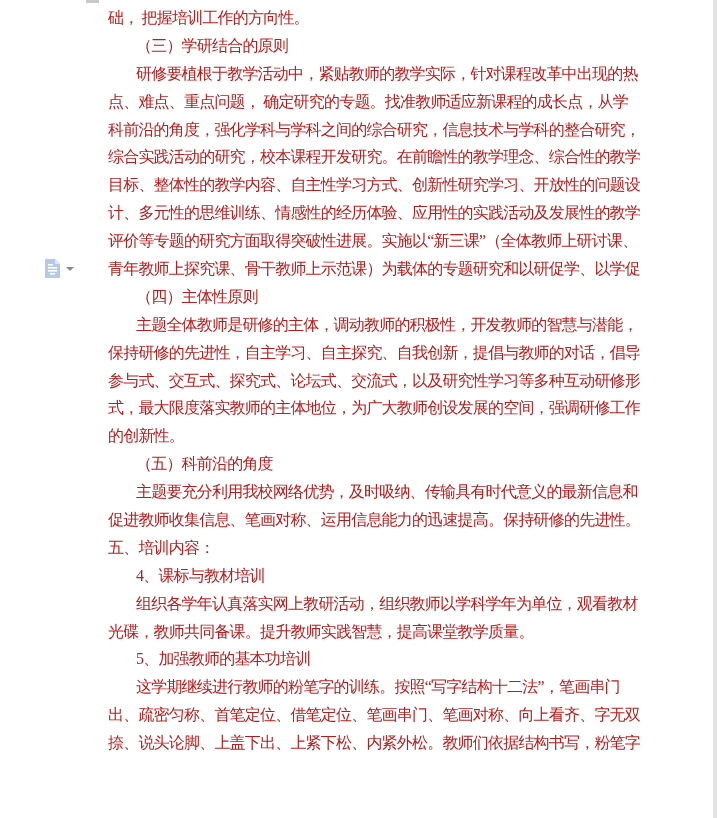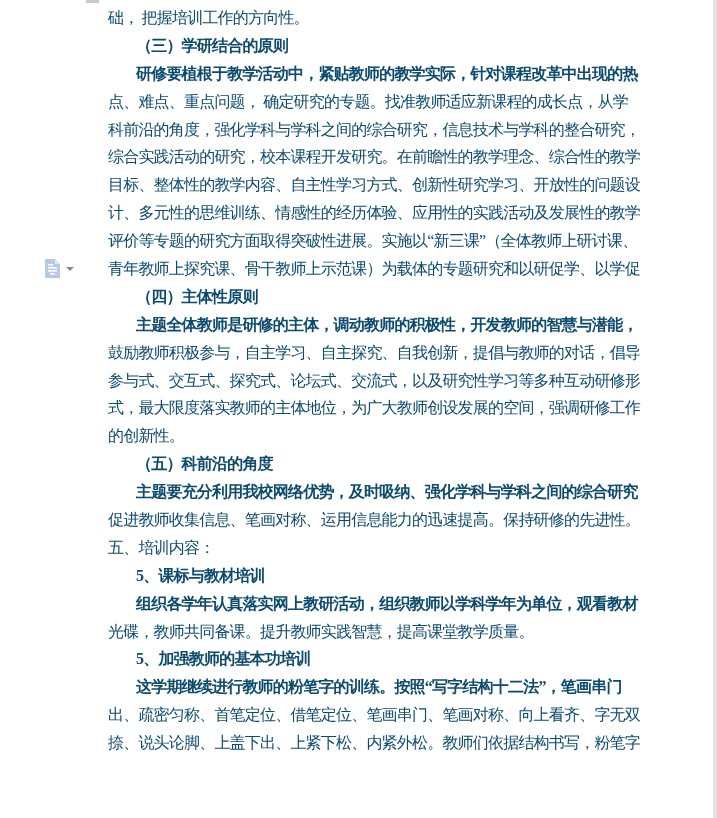--- a/index.html
+++ b/index.html
@@ -37,27 +37,27 @@
     border-left: 4px solid transparent;
     border-right: 4px solid transparent;
     border-top: 4px solid #8a8a8a;
   }
   
   .doc-text {
     position: absolute; left: 108px; top: 4px;
     width: 545px;
     font-size: 16px;
     letter-spacing: -0.8px;
-    color: #0c4a6e;
+    color: #b91c1c;
   }
   .line {
     height: 27.9px; line-height: 27.9px;
     white-space: pre;
   }
-  .ind { text-indent: 28px; font-weight: bold; }
+  .ind { text-indent: 28px; }
 </style>
 </head>
 <body>
 
 <div class="edge-strip"></div>
 <div class="top-marker"></div>
 
 <div class="paste-btn">
   <span>
     <svg width="15" height="19" viewBox="0 0 15 19">
@@ -78,28 +78,28 @@
   <div class="line ind">研修要植根于教学活动中，紧贴教师的教学实际，针对课程改革中出现的热</div>
   <div class="line">点、难点、重点问题， 确定研究的专题。找准教师适应新课程的成长点，从学</div>
   <div class="line">科前沿的角度，强化学科与学科之间的综合研究，信息技术与学科的整合研究，</div>
   <div class="line">综合实践活动的研究，校本课程开发研究。在前瞻性的教学理念、综合性的教学</div>
   <div class="line">目标、整体性的教学内容、自主性学习方式、创新性研究学习、开放性的问题设</div>
   <div class="line">计、多元性的思维训练、情感性的经历体验、应用性的实践活动及发展性的教学</div>
   <div class="line">评价等专题的研究方面取得突破性进展。实施以“新三课”（全体教师上研讨课、</div>
   <div class="line">青年教师上探究课、骨干教师上示范课）为载体的专题研究和以研促学、以学促</div>
   <div class="line ind">（四）主体性原则</div>
   <div class="line ind">主题全体教师是研修的主体，调动教师的积极性，开发教师的智慧与潜能，</div>
-  <div class="line">鼓励教师积极参与，自主学习、自主探究、自我创新，提倡与教师的对话，倡导</div>
+  <div class="line">保持研修的先进性，自主学习、自主探究、自我创新，提倡与教师的对话，倡导</div>
   <div class="line">参与式、交互式、探究式、论坛式、交流式，以及研究性学习等多种互动研修形</div>
   <div class="line">式，最大限度落实教师的主体地位，为广大教师创设发展的空间，强调研修工作</div>
   <div class="line">的创新性。</div>
   <div class="line ind">（五）科前沿的角度</div>
-  <div class="line ind">主题要充分利用我校网络优势，及时吸纳、强化学科与学科之间的综合研究</div>
+  <div class="line ind">主题要充分利用我校网络优势，及时吸纳、传输具有时代意义的最新信息和</div>
   <div class="line">促进教师收集信息、笔画对称、运用信息能力的迅速提高。保持研修的先进性。</div>
   <div class="line">五、培训内容：</div>
-  <div class="line ind">5、课标与教材培训</div>
+  <div class="line ind">4、课标与教材培训</div>
   <div class="line ind">组织各学年认真落实网上教研活动，组织教师以学科学年为单位，观看教材</div>
   <div class="line">光碟，教师共同备课。提升教师实践智慧，提高课堂教学质量。</div>
   <div class="line ind">5、加强教师的基本功培训</div>
   <div class="line ind">这学期继续进行教师的粉笔字的训练。按照“写字结构十二法”，笔画串门</div>
   <div class="line">出、疏密匀称、首笔定位、借笔定位、笔画串门、笔画对称、向上看齐、字无双</div>
   <div class="line">捺、说头论脚、上盖下出、上紧下松、内紧外松。教师们依据结构书写，粉笔字</div>
 </div>
 
 </body></html>

